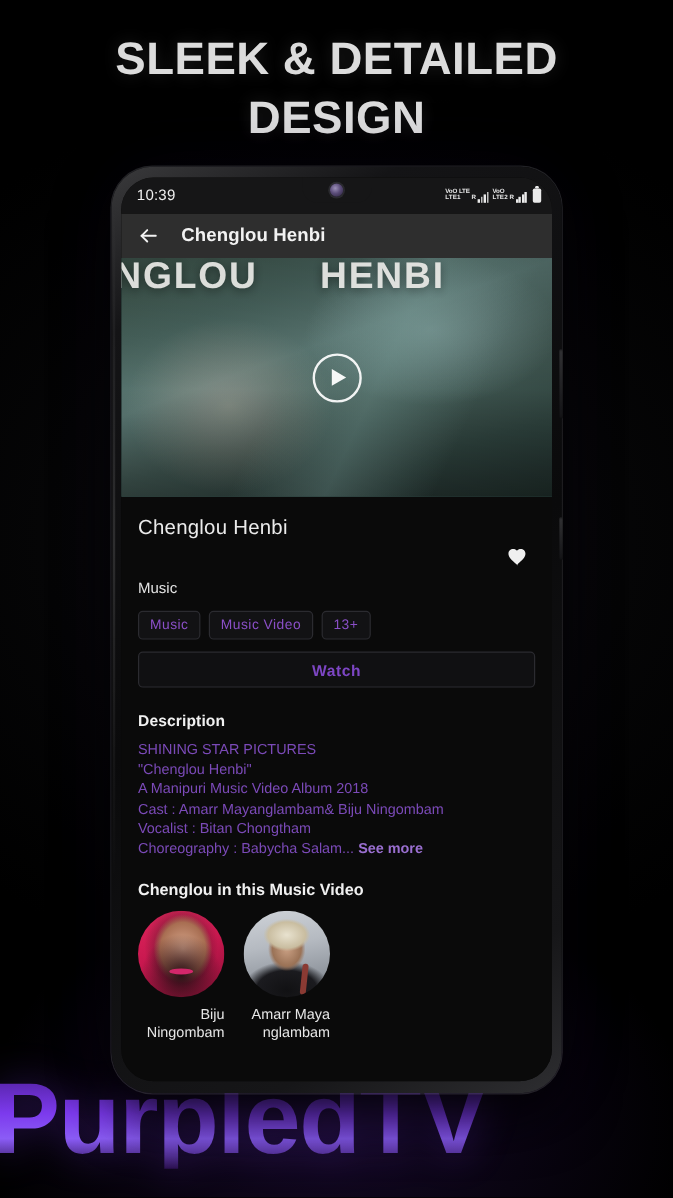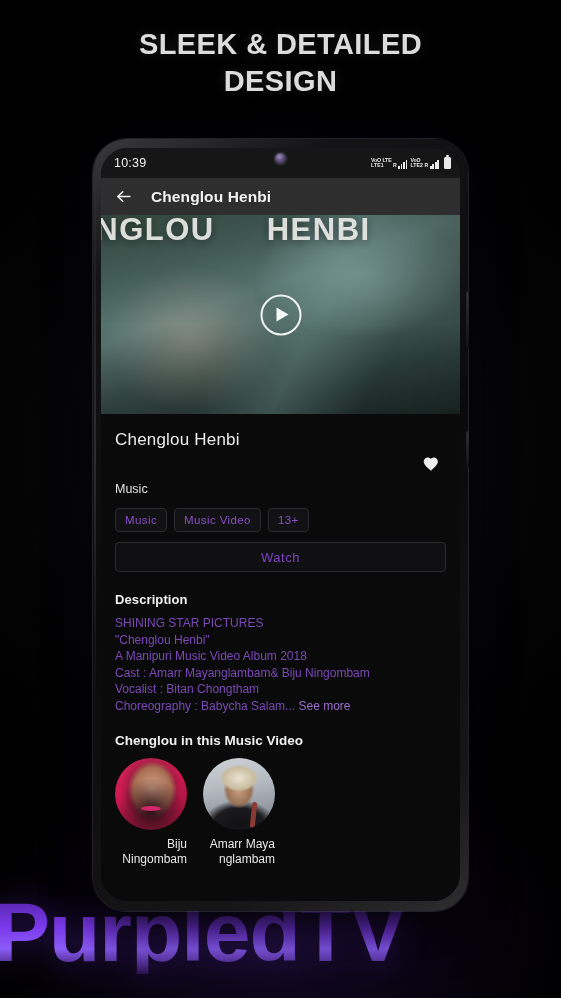--- a/index.html
+++ b/index.html
@@ -16,21 +16,21 @@
       radial-gradient(ellipse 420px 300px at 50% 94%, rgba(90,40,170,0.22) 0%, rgba(0,0,0,0) 70%),
       radial-gradient(ellipse 600px 500px at 50% 45%, #0b0b0d 0%, #000 75%);
     overflow: hidden;
   }
 
   
   .headline {
     position: absolute; left: 0; top: 26px; width: 561px;
     text-align: center;
     color: #dcdcdc;
-    font-size: 29px;
+    font-size: 38px;
     font-weight: bold;
     line-height: 1.28;
     letter-spacing: 0.4px;
     text-shadow: 0 0 14px rgba(255,255,255,0.12);
   }
 
   
   .watermark {
     position: absolute;
     left: -6px; top: 890px;
@@ -249,36 +249,36 @@
   }
   .watch-btn {
     margin-top: 10px;
     border: 1px solid #2b2b30;
     background: #101012;
     border-radius: 4px;
     height: 30px;
     display: flex; align-items: center; justify-content: center;
     color: #7d46c4;
     font-size: 13px;
-    font-weight: normal;
+    font-weight: bold;
     letter-spacing: 0.5px;
     cursor: pointer;
   }
 
   .section-title {
     color: #f0f0f0; font-size: 13px; font-weight: bold;
     margin-top: 20px; letter-spacing: 0.1px;
   }
   .desc {
     margin-top: 8px;
     color: #7b4ab8;
     font-size: 12px;
     line-height: 1.38;
   }
-  .desc .see-more { color: #9a6fd0; cursor: pointer; }
+  .desc .see-more { color: #9a6fd0; cursor: pointer; font-weight: bold; }
 
   .artists-title {
     color: #f0f0f0; font-size: 13.5px; font-weight: bold;
     margin-top: 19px;
   }
   .artists {
     display: flex; gap: 16px; margin-top: 10px;
   }
   .artist { width: 72px; text-align: right; cursor: pointer; }
   .avatar {

